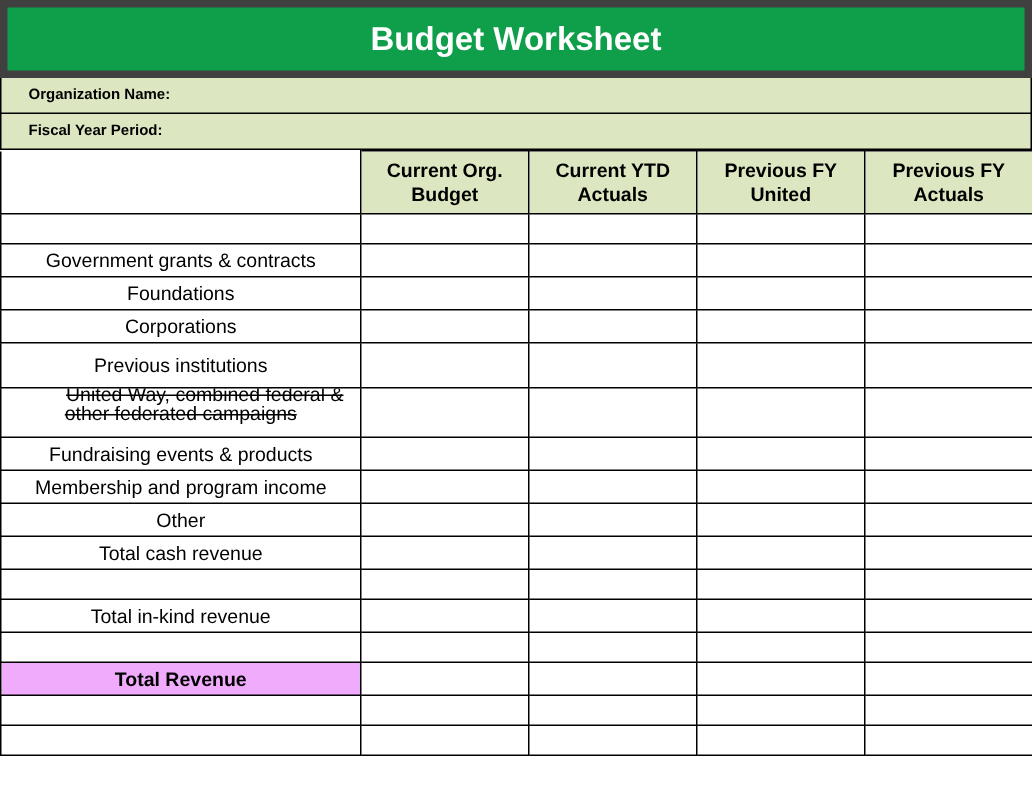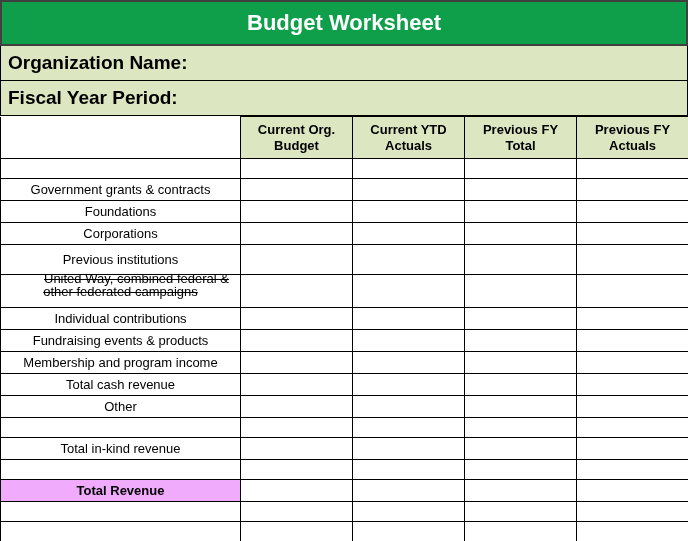--- a/index.html
+++ b/index.html
@@ -10,30 +10,30 @@
     width: 688px;
     color: #000;
   }
   .title-bar {
     background: #0f9e4a;
     color: #fff;
     text-align: center;
     font-size: 22px;
     font-weight: bold;
     padding: 8px 0;
-    border: 2px solid #404040;
+    border: 5px solid #404040;
   }
   .meta-row {
     background: #dce7c1;
     font-weight: bold;
-    padding: 6px 7px;
+    padding: 6px 18px;
     border-left: 1px solid #000;
     border-right: 1px solid #000;
     border-bottom: 1px solid #000;
-    font-size: 19px;
+    font-size: 10px;
   }
   table {
     width: 100%;
     border-collapse: collapse;
     table-layout: fixed;
   }
   col.label-col { width: 240px; }
   col.data-col { width: 112px; }
   th, td {
     border: 1px solid #000;
@@ -103,21 +103,21 @@
     <col class="data-col">
     <col class="data-col">
     <col class="data-col">
     <col class="data-col">
   </colgroup>
   <thead>
     <tr>
       <th class="empty-header"></th>
       <th>Current Org. Budget</th>
       <th>Current YTD Actuals</th>
-      <th>Previous FY Total</th>
+      <th>Previous FY United</th>
       <th>Previous FY Actuals</th>
     </tr>
   </thead>
   <tbody>
     <tr>
       <td class="label"></td>
         <td class="data"></td>
         <td class="data"></td>
         <td class="data"></td>
         <td class="data"></td>
@@ -151,49 +151,42 @@
         <td class="data"></td>
     </tr>
     <tr class="truncated">
       <td class="label"><span class="truncated-text">United Way, combined federal &amp; other federated campaigns</span></td>
       <td class="data"></td>
         <td class="data"></td>
         <td class="data"></td>
         <td class="data"></td>
     </tr>
     <tr>
-      <td class="label">Individual contributions</td>
-      <td class="data"></td>
-        <td class="data"></td>
-        <td class="data"></td>
-        <td class="data"></td>
-    </tr>
-    <tr>
       <td class="label">Fundraising events &amp; products</td>
       <td class="data"></td>
         <td class="data"></td>
         <td class="data"></td>
         <td class="data"></td>
     </tr>
     <tr>
       <td class="label">Membership and program income</td>
       <td class="data"></td>
         <td class="data"></td>
         <td class="data"></td>
         <td class="data"></td>
     </tr>
     <tr>
+      <td class="label">Other</td>
+      <td class="data"></td>
+        <td class="data"></td>
+        <td class="data"></td>
+        <td class="data"></td>
+    </tr>
+    <tr>
       <td class="label">Total cash revenue</td>
-      <td class="data"></td>
-        <td class="data"></td>
-        <td class="data"></td>
-        <td class="data"></td>
-    </tr>
-    <tr>
-      <td class="label">Other</td>
       <td class="data"></td>
         <td class="data"></td>
         <td class="data"></td>
         <td class="data"></td>
     </tr>
     <tr>
       <td class="label"></td>
       <td class="data"></td>
         <td class="data"></td>
         <td class="data"></td>

